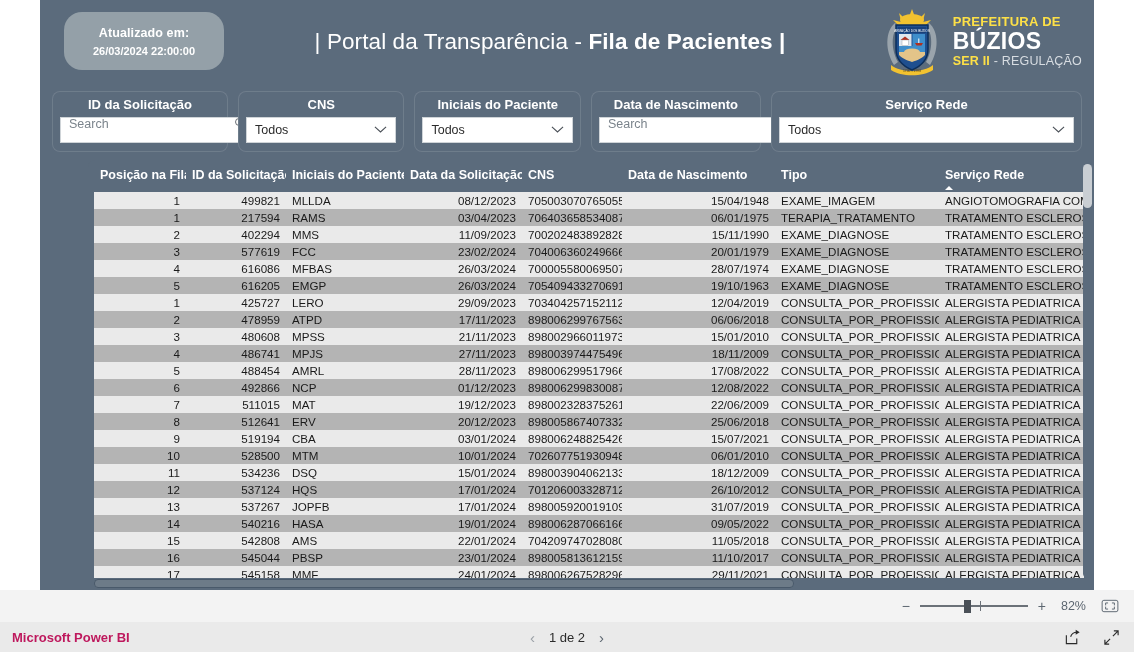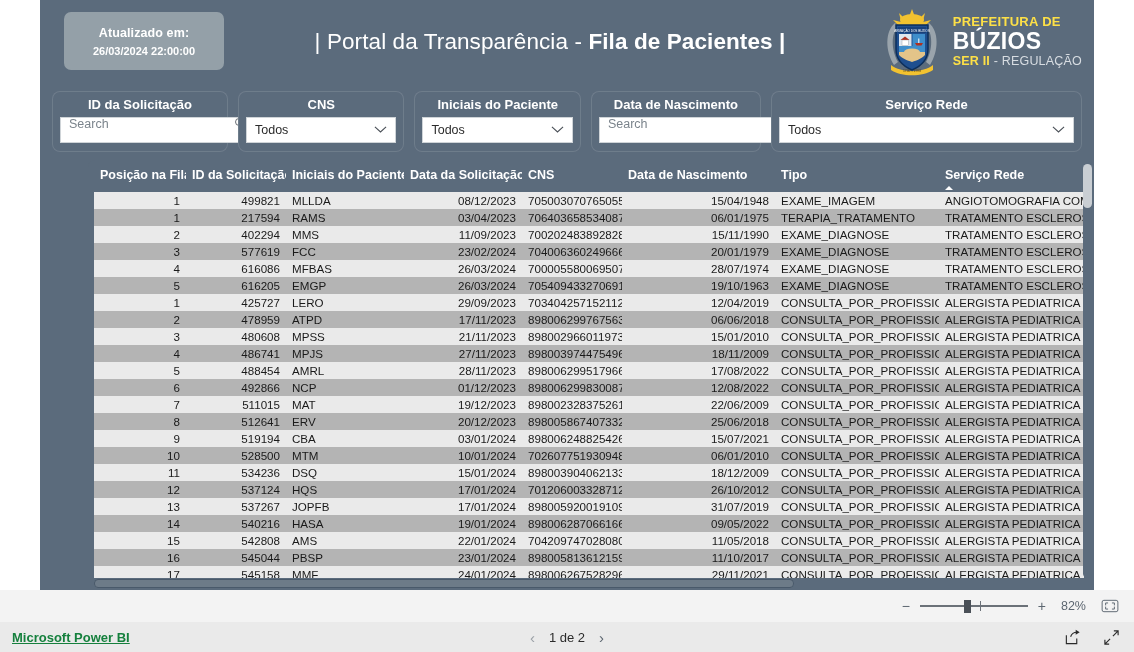--- a/index.html
+++ b/index.html
@@ -18,21 +18,21 @@
     background: #5b6b7c;
   }
 
   
   .header {
     position: absolute; left: 0; top: 0; width: 1054px; height: 84px;
     background: #5b6b7c;
   }
   .update-card {
     position: absolute; left: 24px; top: 12px; width: 160px; height: 58px;
-    background: #94a0a8; border-radius: 7px;
+    background: #94a0a8; border-radius: 18px;
     display: flex; flex-direction: column; align-items: center; justify-content: center;
     gap: 5px;
   }
   .update-card .lbl {
     font-size: 12.5px; font-weight: bold; color: #ffffff; letter-spacing: .1px;
   }
   .update-card .val {
     font-size: 11px; font-weight: bold; color: #ffffff;
   }
   .title-wrap {
@@ -152,22 +152,22 @@
                    background:#6b7178; }
   .zoom-pct { font-size:12.5px; color:#5c6670; min-width:30px; text-align:right; }
   .fit-btn { width:20px;height:16px; display:flex;align-items:center;
              justify-content:center; cursor:pointer; margin-left:4px;}
 
   .footer {
     position:absolute; left:0; top:622px; width:1134px; height:30px;
     background:#eaeaea; display:flex; align-items:center;
   }
   .pbi-link {
-    position:absolute; left:12px; font-size:13px; color:#15803d;
-    text-decoration: underline; cursor:pointer; font-weight:bold;
+    position:absolute; left:12px; font-size:13px; color:#be185d;
+    cursor:pointer; font-weight:bold;
   }
   .pager {
     position:absolute; left:50%; transform:translateX(-50%);
     display:flex; align-items:center; gap:14px;
   }
   .pg-arrow { font-size:15px; color:#9aa0a6; cursor:pointer; user-select:none; }
   .pg-arrow.active { color:#5c6670; }
   .pg-label { font-size:13px; color:#2b2b2b; white-space:nowrap; }
   .foot-actions {
     position:absolute; right:14px; display:flex; align-items:center; gap:22px;

